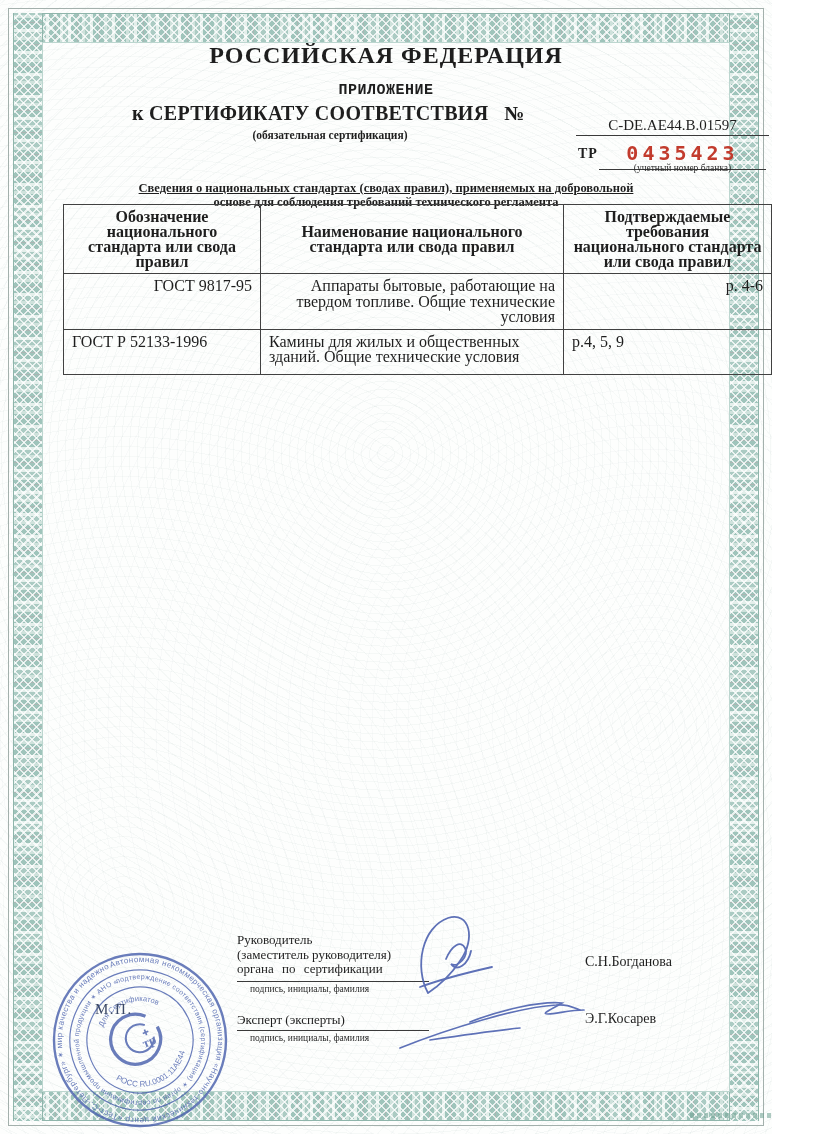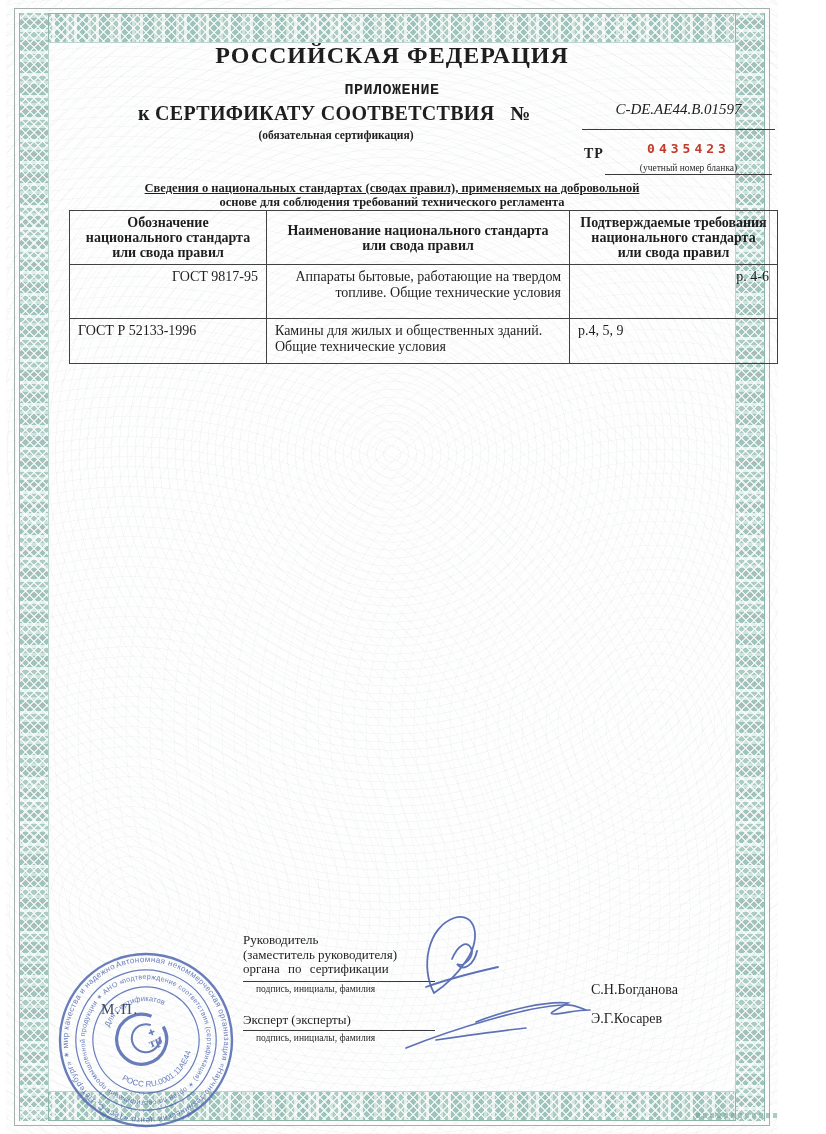--- a/index.html
+++ b/index.html
@@ -4,21 +4,20 @@
 <style>
   html,body{margin:0;padding:0;background:#ffffff;}
   .page{
     position:relative; width:772px; height:1134px; overflow:hidden;
     font-family:"Liberation Serif", serif; color:#1e1e1e;
     background:
       repeating-radial-gradient(circle at 50% 40%, rgba(140,170,162,0.07) 0 1px, transparent 1px 8px),
       repeating-radial-gradient(circle at 16% 80%, rgba(140,170,162,0.06) 0 1px, transparent 1px 10px),
       repeating-radial-gradient(circle at 84% 64%, rgba(150,162,176,0.05) 0 1px, transparent 1px 12px),
       #fdfefd;
-    margin-left: 6px;
   }
   
   .frame-outer{position:absolute; inset:8px; border:1px solid #a3b0ac; pointer-events:none;}
   .frame-inner{position:absolute; inset:42px; border:1px solid #bcd6cf; pointer-events:none;}
   .band{position:absolute; pointer-events:none;}
   .band.h{
     left:13px; right:13px; height:28px;
     border-top:1px solid #8fb5ab; border-bottom:1px solid #8fb5ab;
     background:
       repeating-linear-gradient(135deg, rgba(255,255,255,0.75) 0 1.5px, rgba(255,255,255,0) 1.5px 6px),
@@ -40,53 +39,53 @@
   .microtext{
     position:absolute; left:690px; top:1113px; width:88px; height:5px;
     background:repeating-linear-gradient(90deg, rgba(110,160,145,0.55) 0 4px, transparent 4px 7px);
   }
   
   .t-center{position:absolute; left:45px; right:45px; text-align:center;}
   .country{top:42px; font-size:24px; font-weight:bold; letter-spacing:1px;}
   .attachment{top:82px; font-size:15px; font-weight:bold; letter-spacing:0.5px;font-family:Liberation Mono, monospace;}
   .certline{position:absolute; left:132px; top:102px; font-size:20px; font-weight:bold; letter-spacing:0.3px;}
   .certnum{
-    position:absolute; left:576px; top:101px; width:193px; text-align:center;
-    font-size:15px; border-bottom:1px solid #3a3a3a; padding-bottom:11px;font-style:italic;
+    position:absolute; left:576px; top:117px; width:193px; text-align:center;
+    font-size:15px; border-bottom:1px solid #3a3a3a; padding-bottom:1px;
   }
   .certkind{position:absolute; left:160px; top:129px; width:340px; text-align:center; font-size:11.5px; font-weight:bold;}
   .trlabel{position:absolute; left:578px; top:146px; font-size:14px; font-weight:bold; letter-spacing:1px;}
   .blanknum{
     position:absolute; left:599px; top:141px; width:167px; text-align:center;
-    font-family:"DejaVu Sans Mono", monospace; font-weight:bold; font-size:13px;
-    color:#c23b2d; letter-spacing:4px; border-bottom:1px solid #3a3a3a; padding-bottom:18px;
+    font-family:"DejaVu Sans Mono", monospace; font-weight:bold; font-size:20px;
+    color:#c23b2d; letter-spacing:4px; border-bottom:1px solid #3a3a3a; padding-bottom:4px;
   }
   .blankcap{position:absolute; left:599px; top:163px; width:167px; text-align:center; font-size:9.5px; color:#2a2a2a;}
   .intro{font-size:12.5px; font-weight:bold; line-height:14px;}
   .intro1{top:181px;text-decoration:underline;} .intro2{top:195px;}
   
   table.std{
-    position:absolute; left:63px; top:210px; width:708px;
-    border-collapse:collapse; table-layout:fixed; font-size:14px;
+    position:absolute; left:63px; top:204px; width:708px;
+    border-collapse:collapse; table-layout:fixed; font-size:16px;
   }
   table.std th, table.std td{border:1.6px solid #414141; padding:4px 8px; vertical-align:top;}
   table.std th{font-weight:bold; text-align:center; height:44px; vertical-align:middle; line-height:15px;}
   table.std td{line-height:15.5px;}
   td.h1{height:45px;text-align:right;} td.h2{height:36px;}
   
   .sig-role{position:absolute; left:237px; font-size:13px; line-height:14.5px;}
   .role-head{top:933px;}
   .role-head .justify{word-spacing:5px;}
   .sigline{position:absolute; left:237px; width:192px; height:1px; background:#3a3a3a;}
   .line1{top:981px;} .line2{top:1030px;}
   .sig-cap{position:absolute; left:237px; font-size:9.5px; color:#2a2a2a;padding-left:13px;}
   .cap1{top:984px;} .cap2{top:1033px;}
   .expert-role{top:1013px;}
   .sig-name{position:absolute; left:585px; font-size:14px;}
-  .name1{top:982px;} .name2{top:1011px;}
+  .name1{top:954px;} .name2{top:1011px;}
   .ink{position:absolute; pointer-events:none;}
   .stamp{position:absolute; left:48px; top:948px; pointer-events:none;}
 </style>
 </head>
 <body>
 
 <div class="page">
 
   <div class="frame-outer"></div>
   <div class="band h top"></div>

